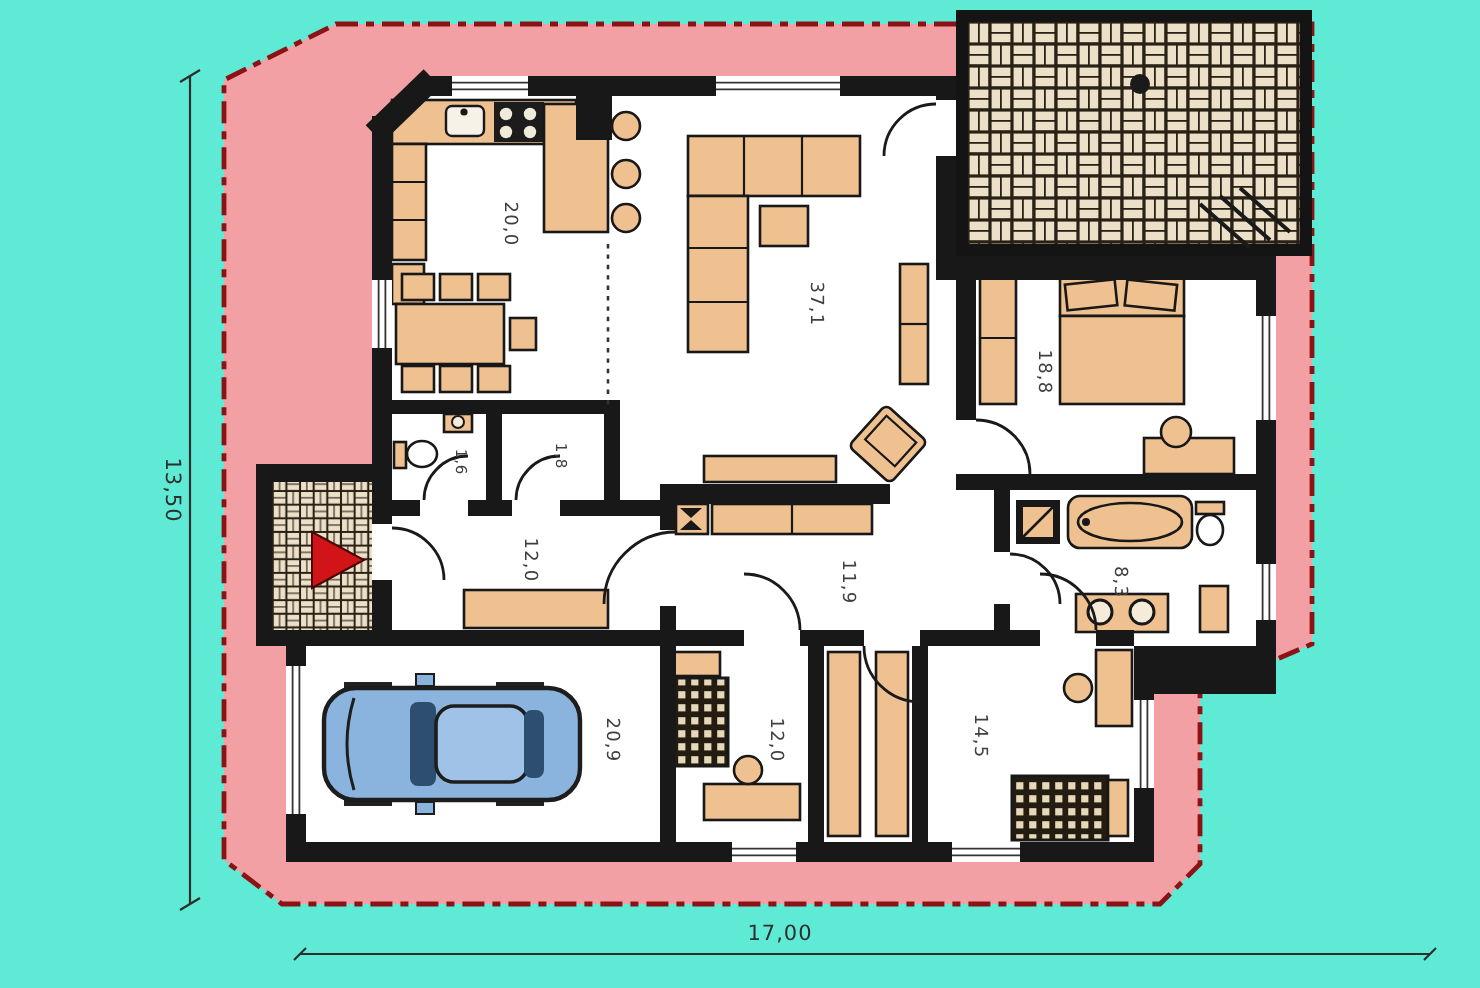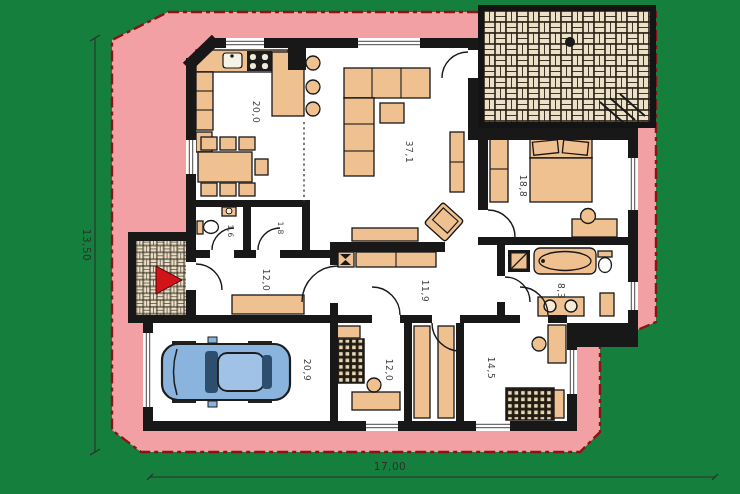--- a/index.html
+++ b/index.html
@@ -1,16 +1,16 @@
 <!DOCTYPE html>
 <html><head>
 <meta charset="utf-8">
 <style>
   html,body{margin:0;padding:0;background:#ffffff;}
-  #stage{position:relative;width:740px;height:494px;background:#15803d;overflow:hidden;
+  #stage{position:relative;width:740px;height:494px;background:#5eead4;overflow:hidden;
          font-family:"DejaVu Sans",sans-serif;}
   svg{display:block;}
   text{font-family:"DejaVu Sans",sans-serif;}
   .room-label{fill:#3f3f3f;font-size:9px;letter-spacing:.6px;}
   .small-label{fill:#3f3f3f;font-size:7.5px;letter-spacing:.4px;}
   .dim-label{fill:#2e2e2e;font-size:10.5px;letter-spacing:.5px;}
   .wall{fill:#181818;}
   .furn{fill:#efc191;stroke:#181818;stroke-width:1.3;}
   .thin{stroke:#181818;stroke-width:1.1;fill:none;}
   .arc{stroke:#1a1a1a;stroke-width:1.4;fill:none;}

